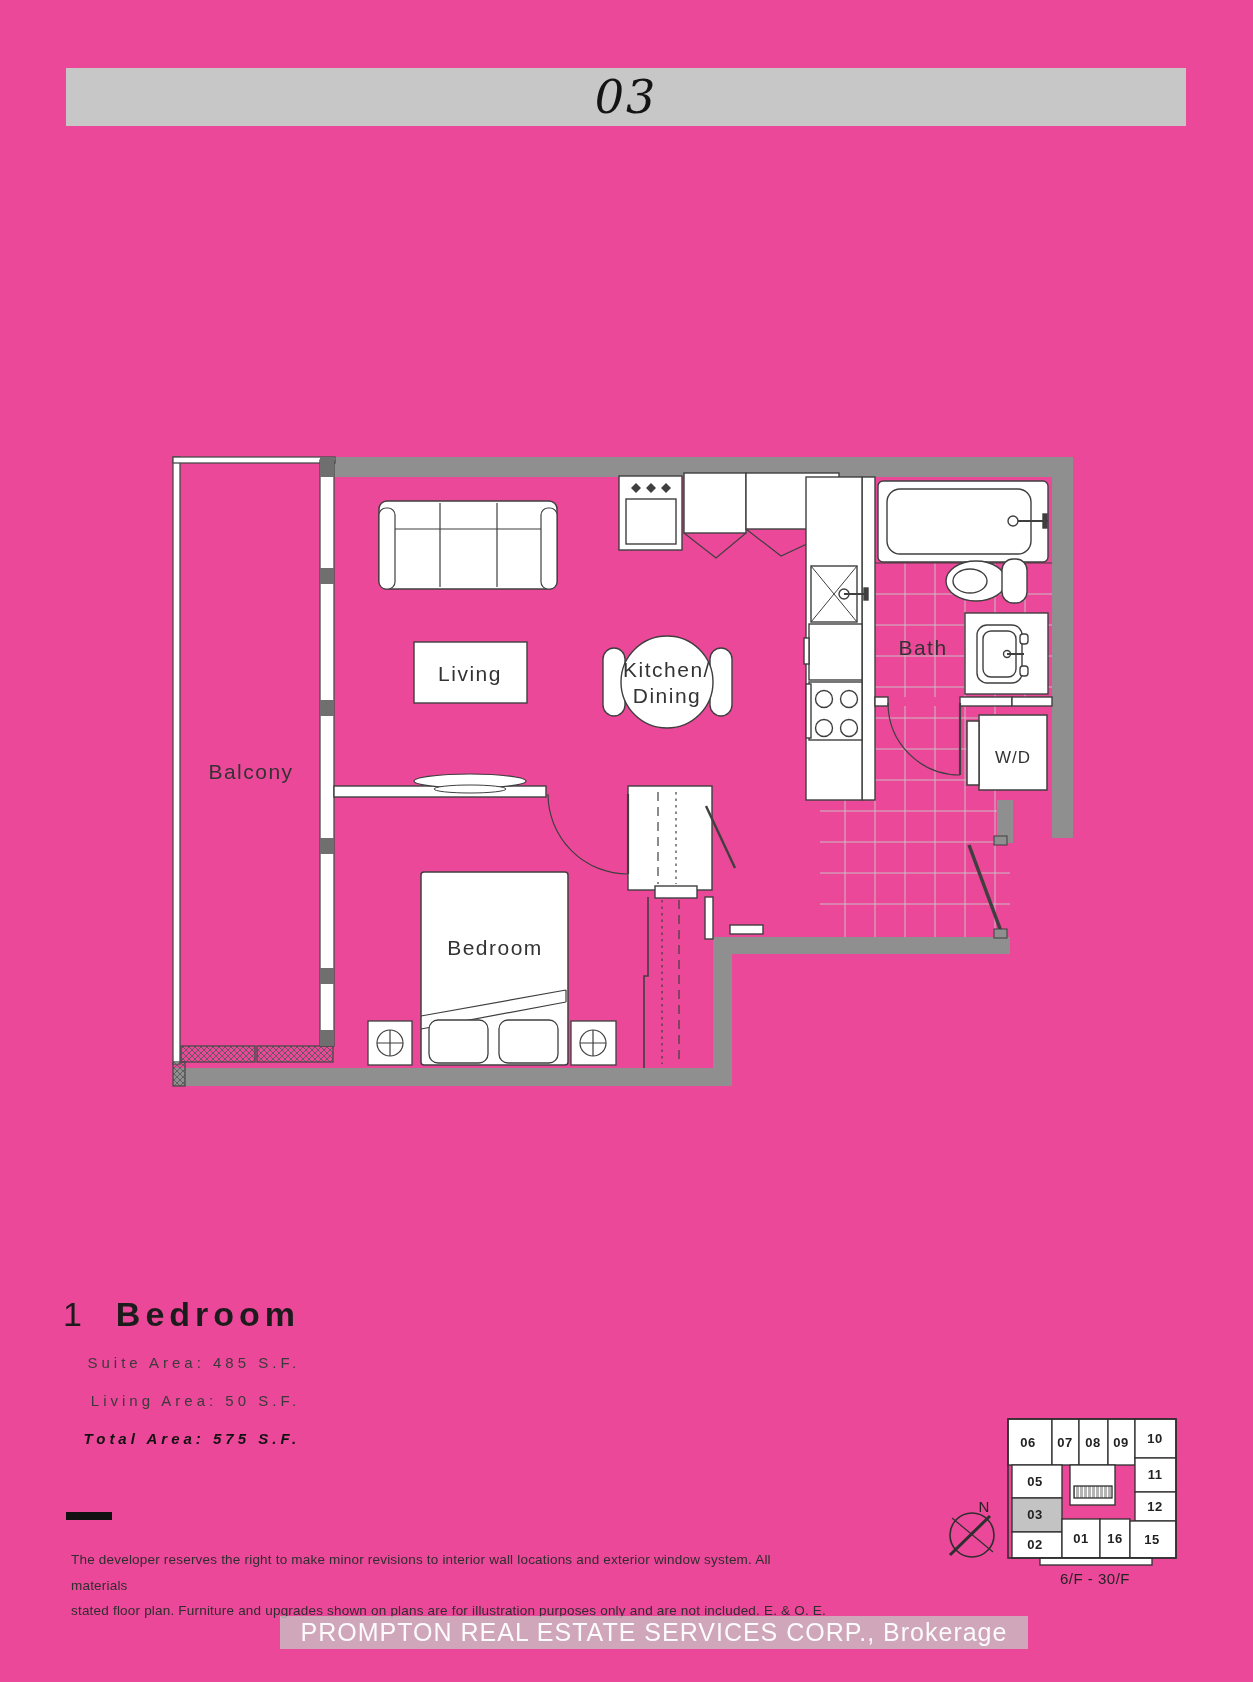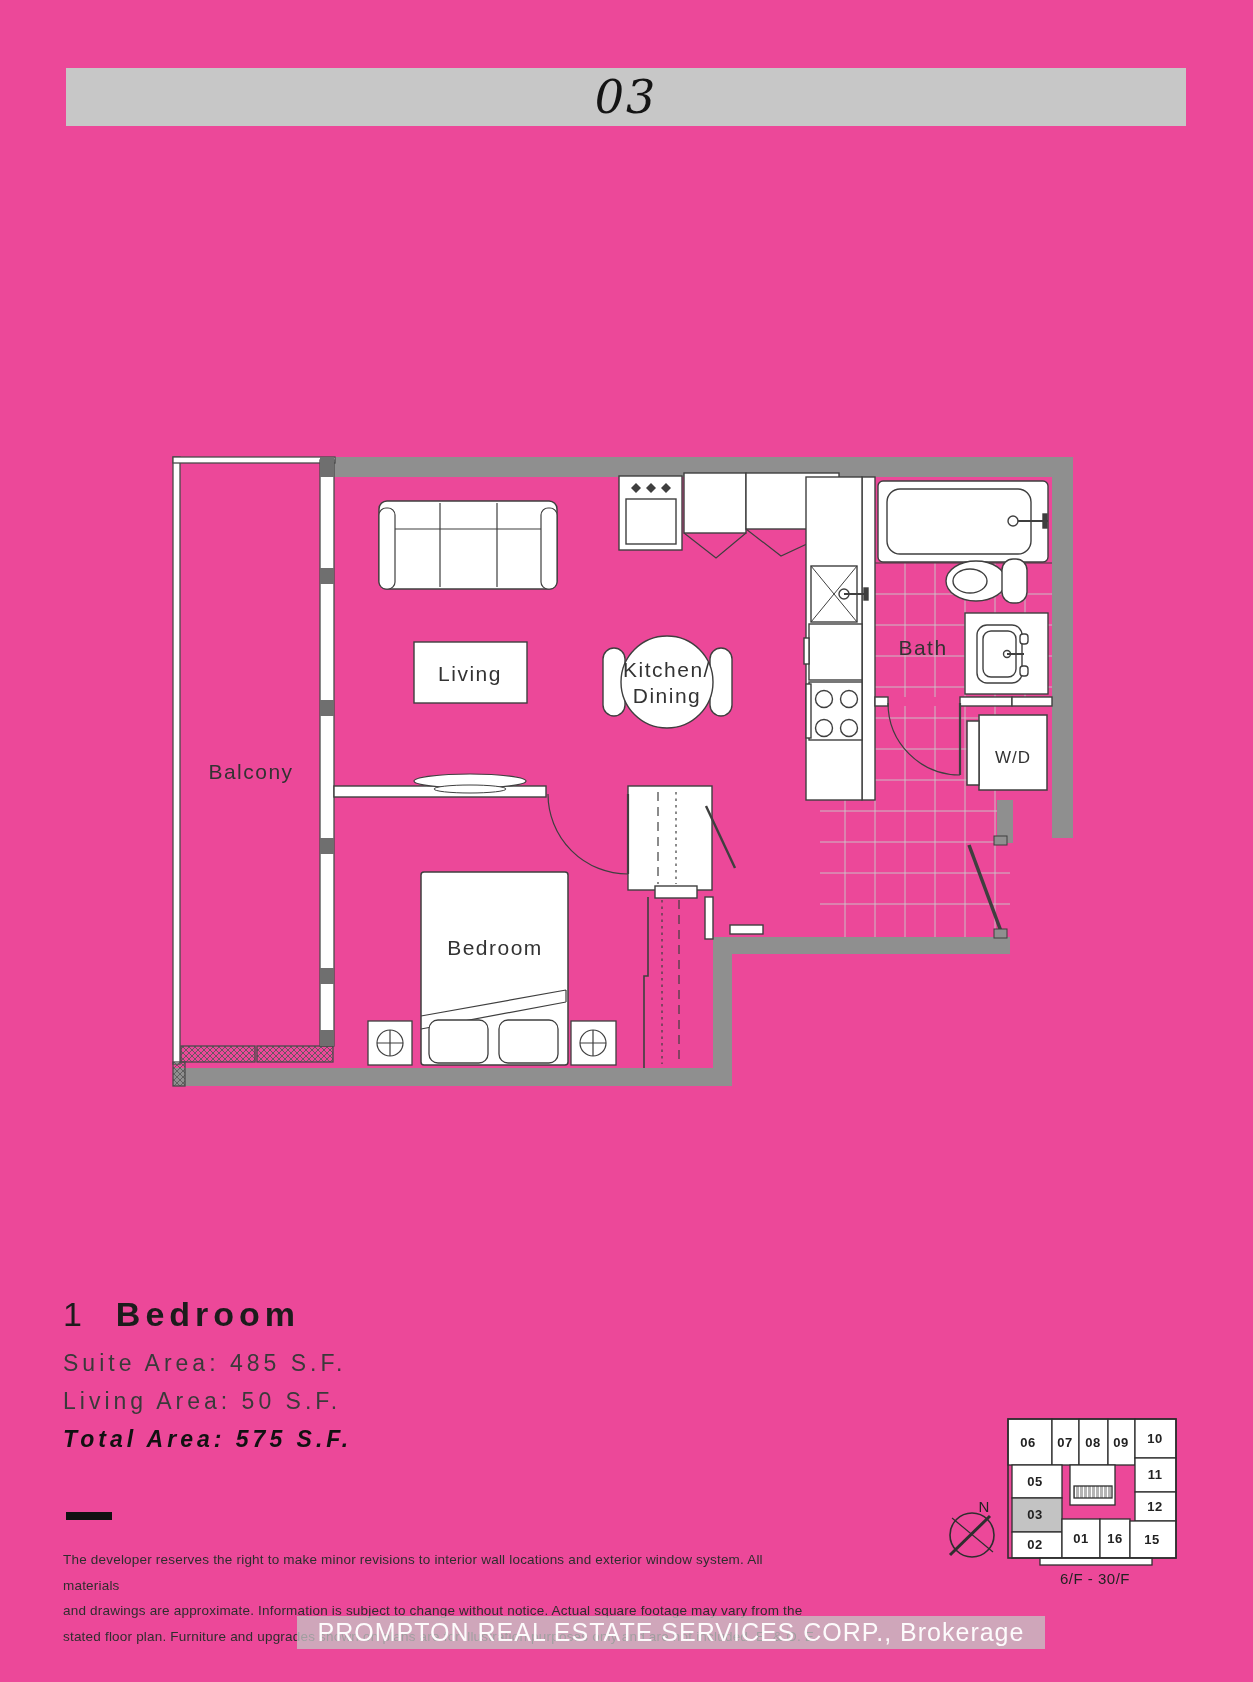--- a/index.html
+++ b/index.html
@@ -14,29 +14,29 @@
   .unit-header .num{
     font-family:"DejaVu Serif",serif;font-style:italic;font-size:46px;color:#141414;
     letter-spacing:2px;
   }
   svg text{font-family:"Liberation Sans",sans-serif;}
   .room-label{font-size:21px;letter-spacing:1.5px;fill:#333;}
   .wd-label{font-size:17px;letter-spacing:1px;fill:#333;}
   .summary{position:absolute;left:63px;top:1295px;color:#1c1c1c;}
   .summary .title{font-size:34px;letter-spacing:5px;margin-bottom:14px;}
   .summary .title b{letter-spacing:5px;}
-  .summary .line{font-size:23px;letter-spacing:4px;color:#3a3a3a;margin-bottom:8px;line-height:30px;}
+  .summary .line{font-size:15px;letter-spacing:4px;color:#3a3a3a;margin-bottom:8px;line-height:30px;text-align:right;}
   .summary .line.total{color:#111;font-weight:bold;font-style:italic;}
   .rule{position:absolute;left:66px;top:1512px;width:46px;height:8px;background:#111;}
   .disclaimer{
-    position:absolute;left:63px;top:1547px;width:760px;
+    position:absolute;left:71px;top:1547px;width:760px;
     font-size:13.5px;line-height:25.5px;color:#2e2e2e;letter-spacing:0.2px;
   }
   .watermark{
-    position:absolute;left:297px;top:1616px;width:748px;height:33px;
+    position:absolute;left:280px;top:1616px;width:748px;height:33px;
     background:rgba(198,198,198,0.75);display:flex;align-items:center;justify-content:center;
   }
   .watermark span{
     color:rgba(255,255,255,0.95);font-size:25px;letter-spacing:1px;white-space:nowrap;
   }
   .keyplan-label{font-size:13px;font-weight:bold;fill:#222;letter-spacing:0.5px;}
 </style>
 </head>
 <body>
 
@@ -234,21 +234,20 @@
     <div class="line total">
       <span>Total Area:</span>
       <span>575 S.F.</span>
     </div>
   </div>
 
   <div class="rule"></div>
 
   <div class="disclaimer">
     <div>The developer reserves the right to make minor revisions to interior wall locations and exterior window system. All materials</div>
-    <div>and drawings are approximate. Information is subject to change without notice. Actual square footage may vary from the</div>
     <div>stated floor plan. Furniture and upgrades shown on plans are for illustration purposes only and are not included. E. &amp; O. E.</div>
   </div>
 
   <svg style="position:absolute;left:935px;top:1395px;" width="255" height="205" viewBox="935 1395 255 205" xmlns="http://www.w3.org/2000/svg">
     <defs>
       <pattern id="hatch2" width="4" height="6" patternUnits="userSpaceOnUse">
         <path d="M0,0 V6 M2,0 V6" stroke="#444" stroke-width="0.8"></path>
       </pattern>
     </defs>
     <g fill="#ffffff" stroke="#2e2e2e" stroke-width="1.3">

